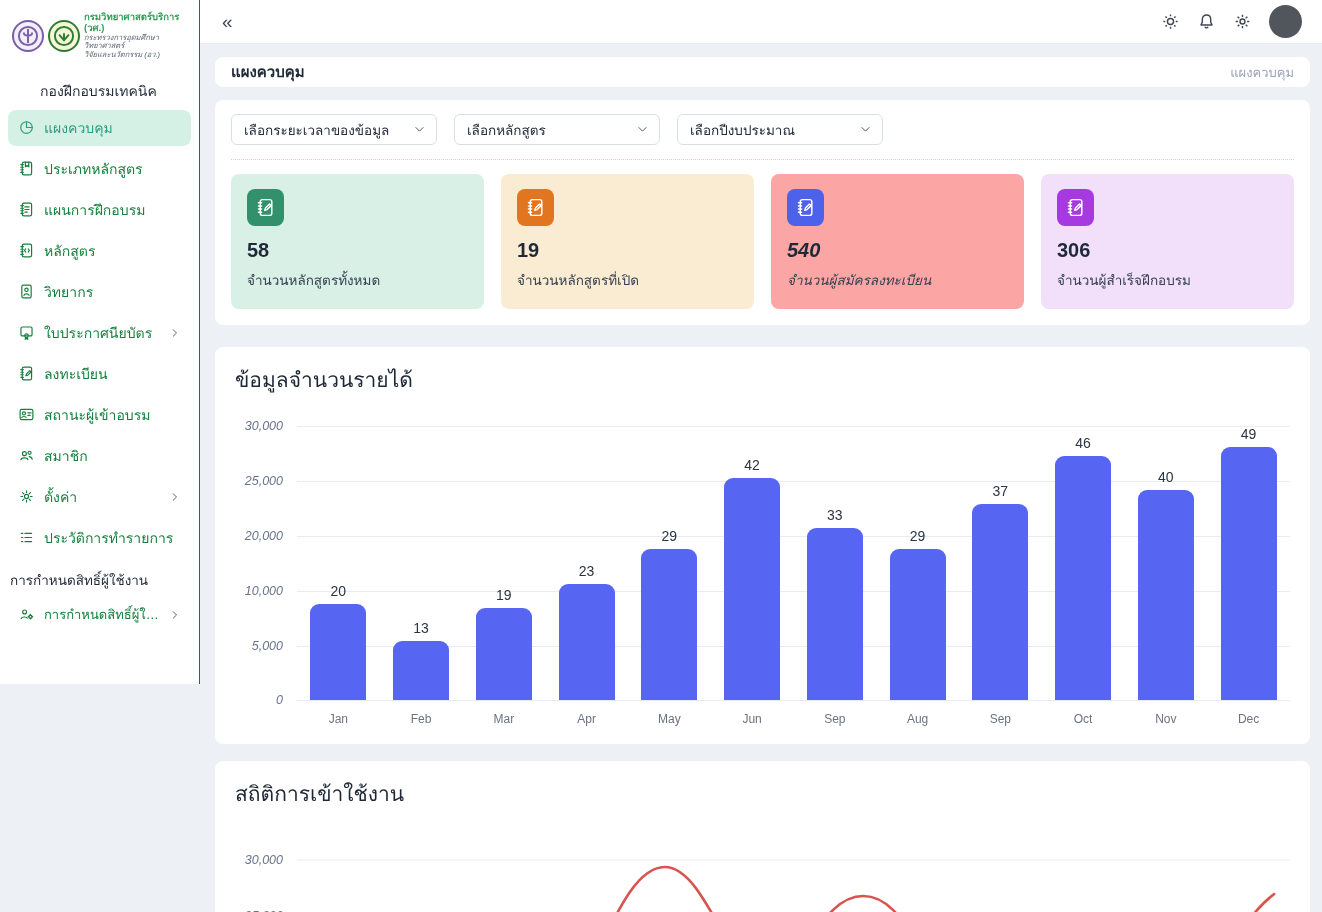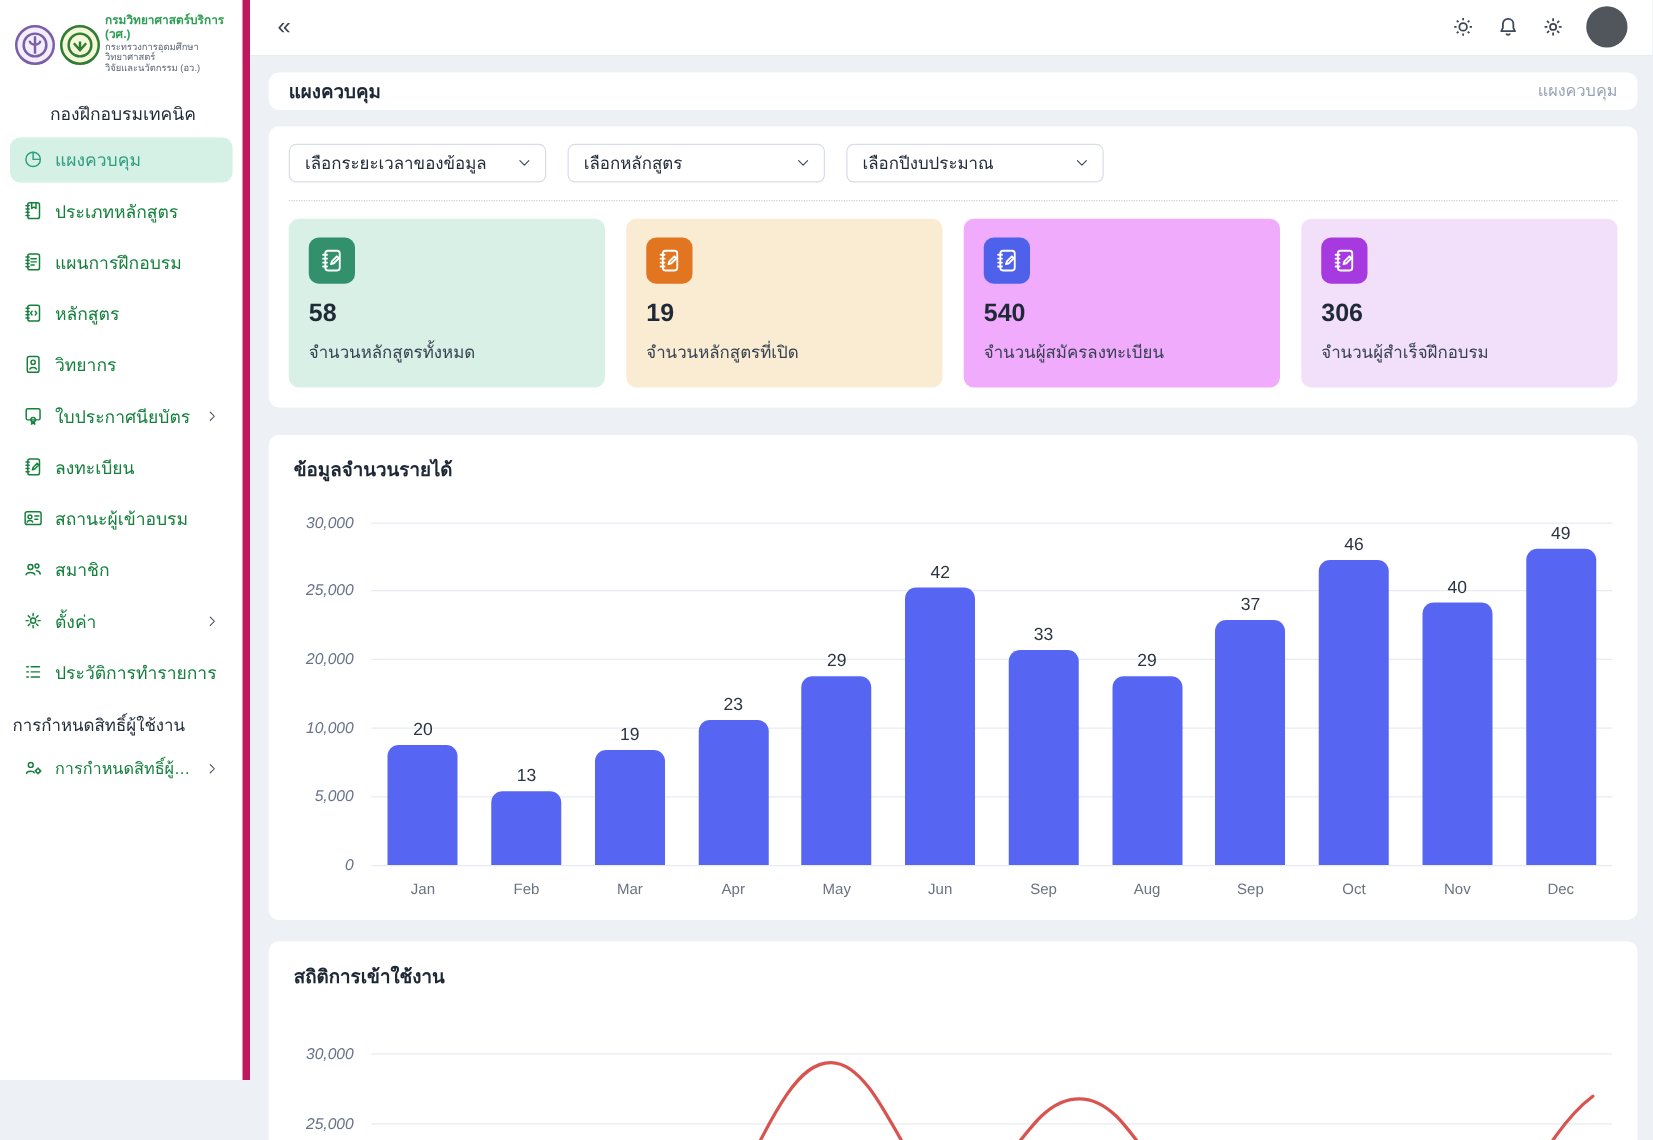--- a/index.html
+++ b/index.html
@@ -7,31 +7,31 @@
   body {
     font-family: "Liberation Sans", "DejaVu Sans", sans-serif;
     background: #edf0f5;
     color: #2b3442;
     font-size: 14px;
   }
   .app { display: flex; width: 1322px; height: 912px; }
 
   
   .sidebar {
-    width: 200px; min-width: 200px; height: 864px;
-    background: #ffffff; border-right: 6px solid #be185d;
+    width: 200px; min-width: 200px; height: 684px;
+    background: #ffffff; border-right: 1px solid #be185d;
     overflow: hidden;
   }
   .logo-row { display: flex; align-items: center; gap: 4px; padding: 12px 8px 10px 12px; }
   .logo-circle { width: 32px; height: 32px; border-radius: 50%; display: flex; align-items: center; justify-content: center; flex: none; }
   .logo-circle.purple { border: 2px solid #7b5ea7; background: #f3eefb; color: #7b5ea7; }
   .logo-circle.green  { border: 2px solid #2e7d32; background: #f5f8d8; color: #2e7d32; }
   .logo-text { line-height: 1.15; }
   .logo-title { font-size: 9.5px; font-weight: bold; color: #2e9e54; }
-  .logo-sub { font-size: 7.5px; color: #5a6472; }
+  .logo-sub { font-size: 7.5px; color: #5a6472; font-style: italic; }
   .side-section-title { font-size: 14px; color: #1f2937; padding: 10px 12px 8px 12px; margin-left: 28px; }
   .side-section-title2 { font-size: 13.5px; color: #1f2937; padding: 8px 10px 6px 10px; }
   .nav-item {
     display: flex; align-items: center; gap: 9px;
     height: 36px; margin: 0 8px 5px 8px; padding: 0 10px;
     border-radius: 8px; color: #15803d; cursor: pointer; font-size: 14px;
     white-space: nowrap;
   }
   .nav-item.active { background: #d5f0e4; color: #2f9e80; }
   .nav-icon { display: inline-flex; width: 17px; height: 17px; flex: none; }
@@ -80,21 +80,21 @@
   .stat-card { flex: 1 1 0; height: 135px; border-radius: 8px; padding: 15px 16px; }
   .stat-icon {
     width: 37px; height: 37px; border-radius: 8px; color: #fff;
     display: flex; align-items: center; justify-content: center;
   }
   .stat-icon svg { width: 21px; height: 21px; }
   .stat-value { font-size: 20px; font-weight: bold; color: #1f2937; margin-top: 13px; }
   .stat-label { font-size: 13.5px; color: #374151; margin-top: 7px; }
 
   .chart-card { padding: 16px 20px 14px 20px; }
-  .chart-title { font-size: 15px; font-weight: bold; color: #1d2736; }
+  .chart-title { font-size: 21px; font-weight: normal; color: #1d2736; }
   .bar-chart { display: flex; margin-top: 30px; }
   .y-axis { width: 62px; position: relative; height: 274px; flex: none; }
   .y-tick { position: absolute; right: 14px; font-size: 12.5px; color: #68738a; transform: translateY(-50%); font-style: italic; }
   .plot { position: relative; flex: 1 1 auto; height: 274px; }
   .gridline { position: absolute; left: 0; right: 0; height: 1px; background: #e8ebf1; }
   .bars { position: absolute; inset: 0; display: flex; }
   .bar-cell { flex: 1 1 0; display: flex; flex-direction: column; align-items: center; justify-content: flex-end; }
   .bar-value { font-size: 14px; color: #2b3442; margin-bottom: 5px; }
   .bar { width: 56px; background: #5766f2; border-radius: 9px 9px 0 0; }
   .x-axis { display: flex; margin: 12px 0 4px 62px; }
@@ -353,21 +353,21 @@
               <div class="stat-icon" style="background:#e2751f">
                 <svg viewBox="0 0 20 20" fill="none" stroke="currentColor" stroke-width="1.4" stroke-linecap="round" stroke-linejoin="round">
                   <rect x="5" y="2.5" width="11" height="15" rx="2"></rect>
                   <path d="M3.3 5.5h3M3.3 8.5h3M3.3 11.5h3M3.3 14.5h3"></path>
                   <path d="M9.3 12.7l.7-2.2 3.8-3.8 1.5 1.5-3.8 3.8-2.2.7z"></path>
                 </svg>
               </div>
               <div class="stat-value">19</div>
               <div class="stat-label">จำนวนหลักสูตรที่เปิด</div>
             </div>
-            <div class="stat-card" style="background: #f0abfc;">
+            <div class="stat-card" style="background: #fca5a5; font-style: italic;">
               <div class="stat-icon" style="background:#4d61ea">
                 <svg viewBox="0 0 20 20" fill="none" stroke="currentColor" stroke-width="1.4" stroke-linecap="round" stroke-linejoin="round">
                   <rect x="5" y="2.5" width="11" height="15" rx="2"></rect>
                   <path d="M3.3 5.5h3M3.3 8.5h3M3.3 11.5h3M3.3 14.5h3"></path>
                   <path d="M9.3 12.7l.7-2.2 3.8-3.8 1.5 1.5-3.8 3.8-2.2.7z"></path>
                 </svg>
               </div>
               <div class="stat-value">540</div>
               <div class="stat-label">จำนวนผู้สมัครลงทะเบียน</div>
             </div>

